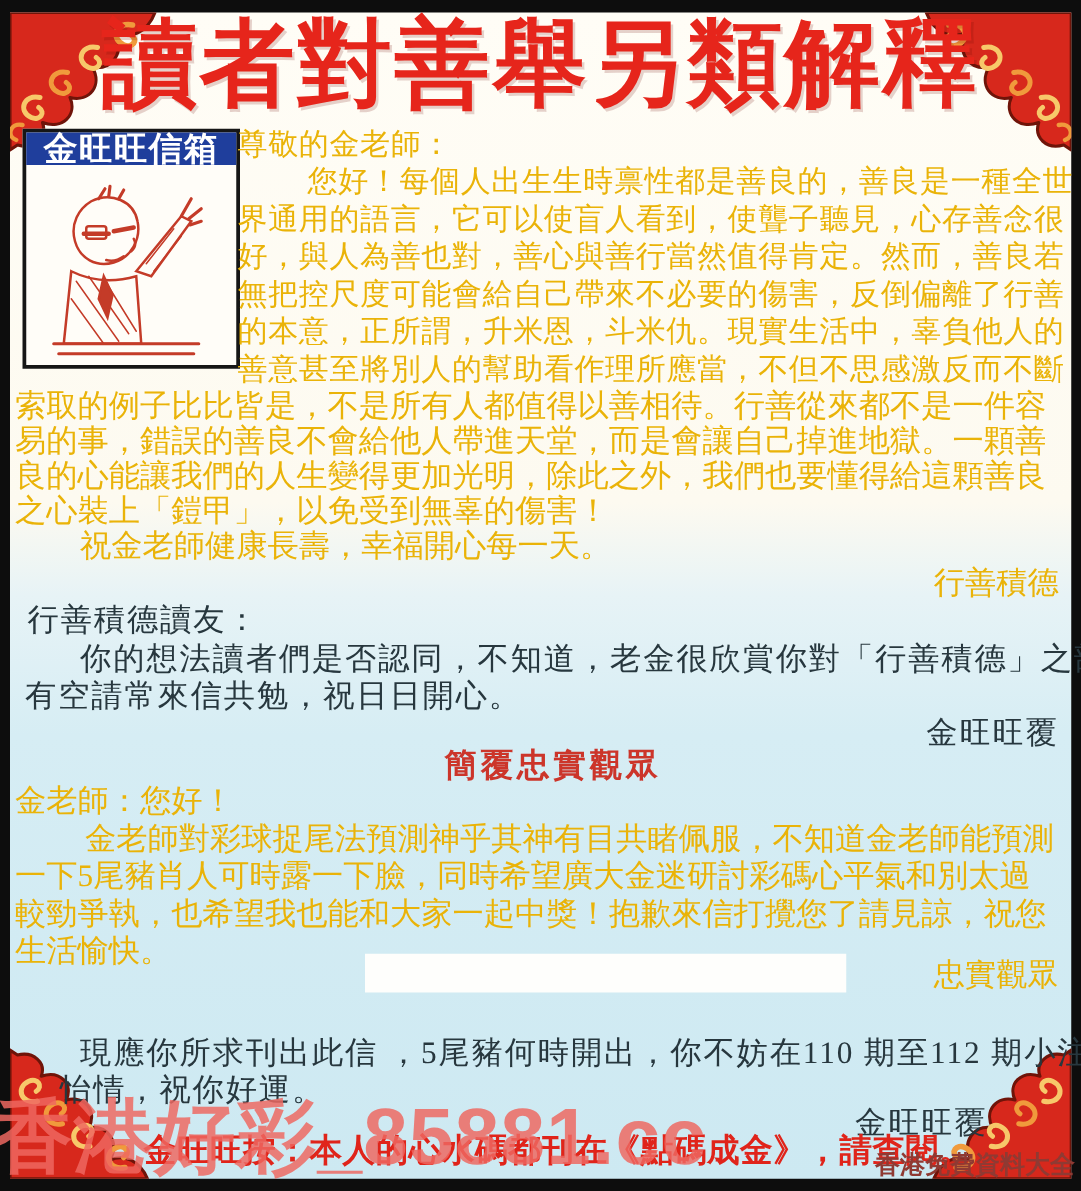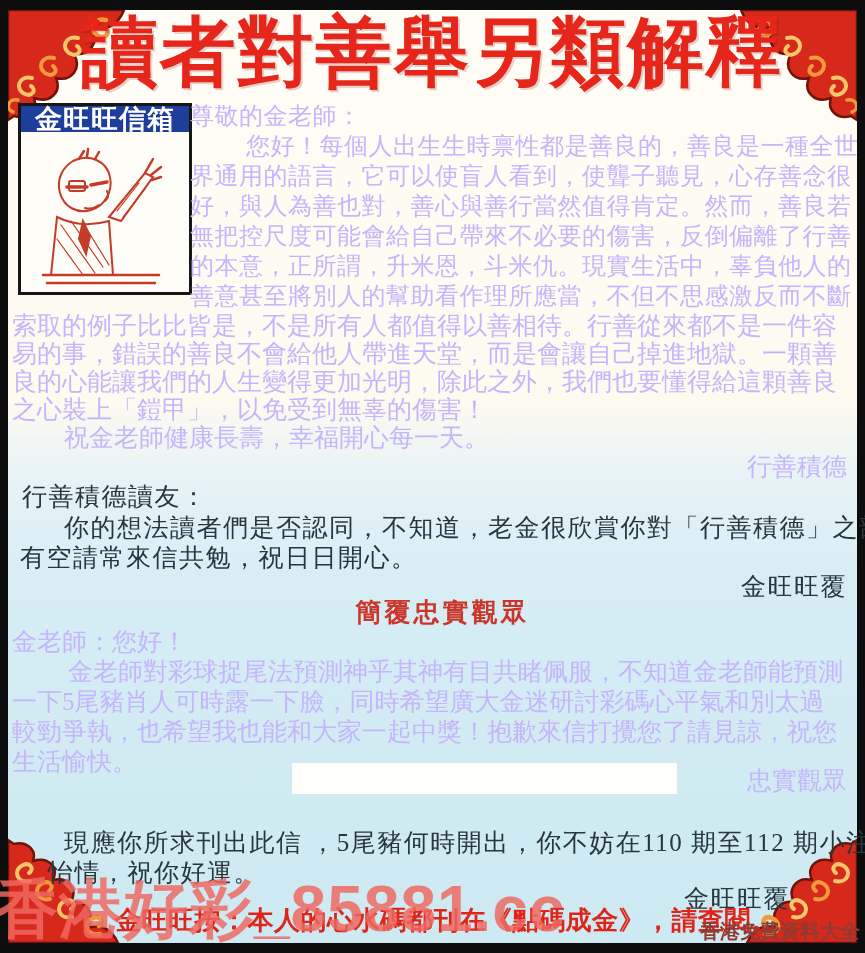--- a/index.html
+++ b/index.html
@@ -24,21 +24,21 @@
     position:absolute; left:18px; top:103px; width:168px; height:186px; z-index:4;
     background:#fffdf8; border:3px solid #161616;
   }
   .mailbox-header{
     height:26px; background:#1f3e9c; color:#fff; display:flex;
     align-items:center; justify-content:center;
     font-size:27px; font-weight:bold; letter-spacing:1px;
   }
   .mailbox-art{position:absolute; left:0; top:41px; right:0; bottom:0;}
   .l{
-    position:absolute; z-index:5; white-space:nowrap; color:#c4b5fd;
+    position:absolute; z-index:5; white-space:nowrap; color:#eab308;
     font-family:"Liberation Serif","DejaVu Serif",serif;
     font-size:25px; line-height:30px;
   }
   .narrow{font-size:24px; letter-spacing:.5px;}
   .kai{color:#27373e; letter-spacing:1.5px; font-weight:normal;}
   .heading{
     left:0; right:0; text-align:center; color:#cc352a; font-weight:bold;
     font-size:26px; letter-spacing:3px;
     font-family:"Liberation Sans","DejaVu Sans",sans-serif;
     margin-left:20px;

